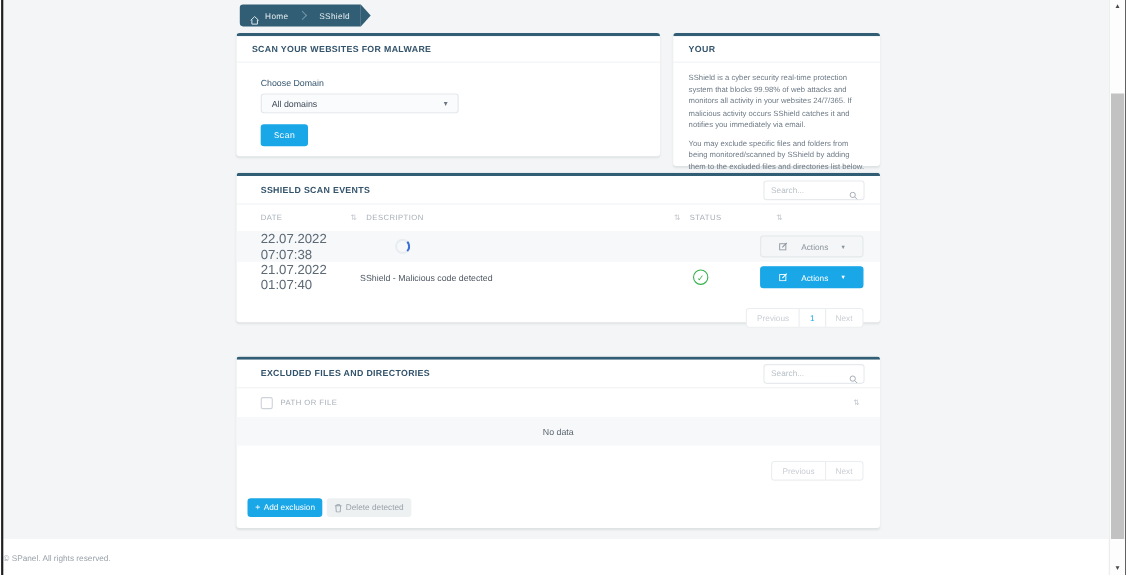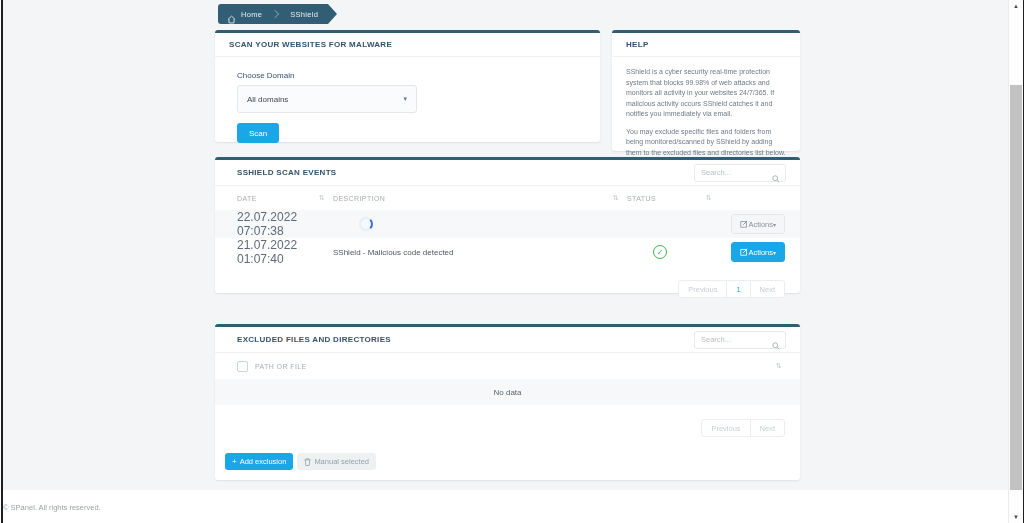--- a/index.html
+++ b/index.html
@@ -37,26 +37,26 @@
   .card-help { left:612px; top:30px; width:188px; height:121px; }
   .card-events { left:215px; top:157px; width:585px; height:136px; }
   .card-excluded { left:215px; top:324px; width:585px; height:156px; }
 
   .card-header { display:flex; align-items:center; justify-content:space-between;
                  height:26px; padding:0 14px 0 22px; border-bottom:1px solid #f0f2f4; }
   .card-header-plain { height:24px; padding:3px 14px; border-bottom:1px solid #f0f2f4; display:flex; align-items:center; }
 
   .scan-body { padding:14px 22px 0 22px; }
   .field-label { font-size:8px; color:#33536b; }
-  .select { margin-top:5px; width:180px; height:28px; background:#fafbfc; border:1px solid #e3e7ea; border-radius:3px;
+  .select { margin-top:5px; width:180px; height:18px; background:#fafbfc; border:1px solid #e3e7ea; border-radius:3px;
             display:flex; align-items:center; justify-content:space-between; padding:0 9px; cursor:pointer; }
   .select-value { font-size:8px; color:#3c4858; }
   .select-caret { font-size:7px; color:#6b7681; }
   .btn-blue { display:inline-flex; align-items:center; background:#1aa7e8; color:#fff; border:none; border-radius:3px;
-              font-size:8px; padding:0 12px; height:20px; cursor:pointer; font-family:Liberation Sans, sans-serif; }
+              font-size:8px; padding:0 12px; height:20px; cursor:pointer; font-family:Liberation Mono, monospace; }
   .scan-btn { margin-top:10px; }
 
   .help-body { padding:10px 14px 0 14px; }
   .help-p { font-size:7px; line-height:1.5; color:#6e7a86; }
   .help-p + .help-p { margin-top:7px; }
 
   .search-box { width:92px; height:18px; border:1px solid #e7eaed; border-radius:3px; background:#fff;
                 display:flex; align-items:center; padding:0 5px 0 6px; }
   .search-box input { border:none; outline:none; flex:1; min-width:0; font-size:7.5px; color:#55606a;
                       font-family:inherit; background:transparent; }
@@ -71,21 +71,21 @@
   .trow { display:flex; align-items:center; height:28px; padding:0 15px 0 22px; }
   .trow.striped { background:#f6f8f9; }
   .cell-date { font-size:12px; color:#5d6a76; }
   .cell-desc { font-size:8px; color:#4d5761; }
   .cell-desc b { color:#39424c; }
 
   .spinner { width:14px; height:14px; border-radius:50%; border:2px solid #e9edf2; border-right-color:#3b6fd8; margin-left:26px; }
   .success { width:14px; height:14px; border-radius:50%; border:1.5px solid #35b14b; color:#35b14b; font-size:8px;
              display:flex; align-items:center; justify-content:center; margin-left:26px; font-weight:bold; }
 
-  .actions-btn { display:inline-flex; align-items:center; gap:0; height:20px; padding:0 8px; border-radius:3px;
+  .actions-btn { display:inline-flex; align-items:center; gap:12px; height:20px; padding:0 16px; border-radius:3px;
                  font-size:7.5px; cursor:pointer; font-family:inherit; }
   .actions-light { background:#f4f6f7; border:1px solid #e4e8ea; color:#8a939c; }
   .actions-blue { background:#1aa7e8; border:1px solid #1aa7e8; color:#fff; }
   .actions-btn svg { width:8px; height:8px; }
   .caret-sm { font-size:6px; }
 
   .pagination { display:flex; justify-content:flex-end; margin:14px 15px 0 0; }
   .page-btn { height:18px; min-width:24px; padding:0 9px; background:#fff; border:1px solid #ebeef0; font-size:7.5px;
               color:#c9ced4; display:flex; align-items:center; justify-content:center; cursor:pointer; font-family:inherit; }
   .page-btn + .page-btn { margin-left:-1px; }
@@ -137,21 +137,21 @@
     <div class="select">
       <span class="select-value">All domains</span>
       <span class="select-caret">▾</span>
     </div>
     <button class="btn-blue scan-btn">Scan</button>
   </div>
 </div>
 
 <div class="card card-help">
   <div class="card-header-plain">
-    <div class="card-title">HELP</div>
+    <div class="card-title">YOUR</div>
   </div>
   <div class="help-body">
     <p class="help-p">SShield is a cyber security real-time protection system that blocks 99.98% of web attacks and monitors all activity in your websites 24/7/365. If malicious activity occurs SShield catches it and notifies you immediately via email.</p>
     <p class="help-p">You may exclude specific files and folders from being monitored/scanned by SShield by adding them to the excluded files and directories list below.</p>
   </div>
 </div>
 
 <div class="card card-events">
   <div class="card-header">
     <div class="card-title">SSHIELD SCAN EVENTS</div>
@@ -257,21 +257,21 @@
 
   <div class="ex-buttons">
     <button class="btn-sm-blue">
       <span class="plus-g">+</span>
       <span>Add exclusion</span>
     </button>
     <button class="btn-sm-gray">
       <svg viewBox="0 0 8 9">
           <path d="M0.5 2 H7.5 M2.5 2 V0.8 H5.5 V2 M1.5 2 L2 8.5 H6 L6.5 2" fill="none" stroke="#98a1aa" stroke-width="0.9"></path>
         </svg>
-      <span>Manual selected</span>
+      <span>Delete detected</span>
     </button>
   </div>
 </div>
 
 <div class="footer-text">© SPanel. All rights reserved.</div>
 
 <div class="scrollbar">
   <div class="sb-arrow sb-up">▲</div>
   <div class="sb-thumb"></div>
   <div class="sb-arrow sb-down">▼</div>

